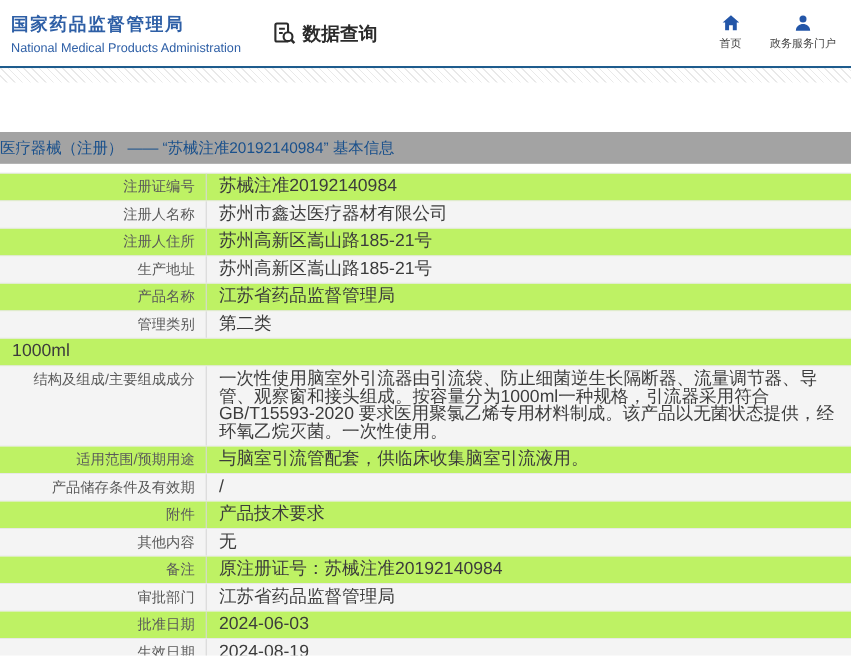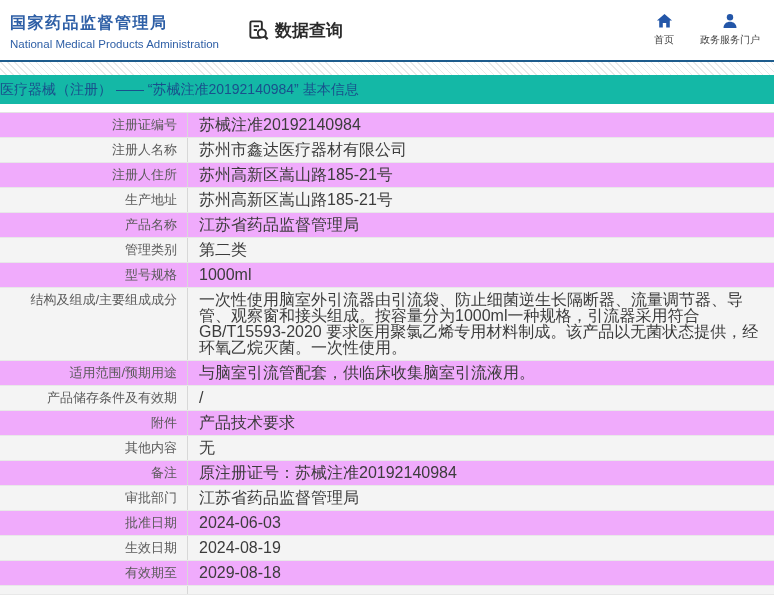--- a/index.html
+++ b/index.html
@@ -67,35 +67,36 @@
     height: 13px;
     background: repeating-linear-gradient(45deg,
       #ffffff 0px, #ffffff 4px,
       #e9e9e9 4px, #e9e9e9 5px);
   }
 
   
   .title-bar {
     height: 29px;
     line-height: 29px;
-    background: #14b8a6;
+    background: #a3a3a3;
     color: #19508c;
     font-size: 14px;
     white-space: nowrap;
     overflow: hidden;
+    margin-top: 45px;
   }
 
   .title-gap { height: 8px; background: #ffffff; }
 
   
   .info-table { border-top: 1px solid #e5e5e5; }
   .row {
     display: flex;
     border-bottom: 1px solid #e8e8e8;
-    background: #f0abfc;
+    background: #bef264;
   }
   .row:nth-child(even) { background: #f4f4f4; }
   .cell-label {
     width: 188px;
     flex: 0 0 188px;
     text-align: right;
     padding: 4px 10px 4px 4px;
     font-size: 13px;
     line-height: 16px;
     color: #5a5a5a;
@@ -186,21 +187,20 @@
       <div class="cell-label">产品名称</div>
       <div class="cell-value">江苏省药品监督管理局</div>
     </div>
 
     <div class="row">
       <div class="cell-label">管理类别</div>
       <div class="cell-value">第二类</div>
     </div>
 
     <div class="row">
-      <div class="cell-label">型号规格</div>
       <div class="cell-value">1000ml</div>
     </div>
 
     <div class="row">
       <div class="cell-label">结构及组成/主要组成成分</div>
       <div class="cell-value">一次性使用脑室外引流器由引流袋、防止细菌逆生长隔断器、流量调节器、导管、观察窗和接头组成。按容量分为1000ml一种规格，引流器采用符合GB/T15593-2020 要求医用聚氯乙烯专用材料制成。该产品以无菌状态提供，经环氧乙烷灭菌。一次性使用。</div>
     </div>
 
     <div class="row">
       <div class="cell-label">适用范围/预期用途</div>

